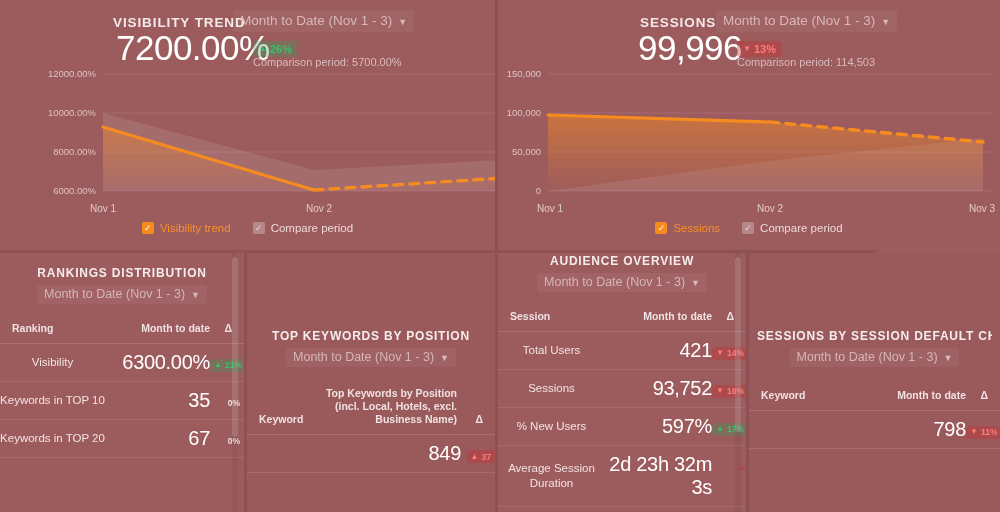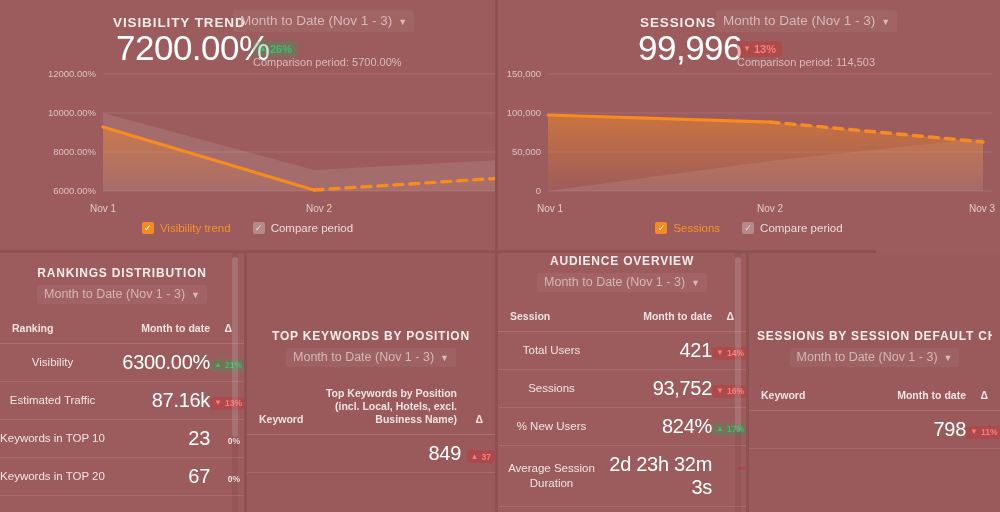--- a/index.html
+++ b/index.html
@@ -249,30 +249,22 @@
       <tbody>
         <tr>
           <td class="name">Visibility</td>
           <td class="val">6300.00%</td>
           <td class="delta"><span class="badge up">
                 <span class="arrow">▲</span>
                 <span>21%</span>
               </span></td>
         </tr>
         <tr>
-          <td class="name">Estimated Traffic</td>
-          <td class="val">87.16k</td>
-          <td class="delta"><span class="badge down">
-                <span class="arrow">▼</span>
-                <span>13%</span>
-              </span></td>
-        </tr>
-        <tr>
           <td class="name">Keywords in TOP 10</td>
-          <td class="val">23</td>
+          <td class="val">35</td>
           <td class="delta"><span class="badge flat">
                 <span>0%</span>
               </span></td>
         </tr>
         <tr>
           <td class="name">Keywords in TOP 20</td>
           <td class="val">67</td>
           <td class="delta"><span class="badge flat">
                 <span>0%</span>
               </span></td>
@@ -345,21 +337,21 @@
         <tr>
           <td class="name">Sessions</td>
           <td class="val">93,752</td>
           <td class="delta"><span class="badge down">
                 <span class="arrow">▼</span>
                 <span>16%</span>
               </span></td>
         </tr>
         <tr>
           <td class="name">% New Users</td>
-          <td class="val">824%</td>
+          <td class="val">597%</td>
           <td class="delta"><span class="badge up">
                 <span class="arrow">▲</span>
                 <span>17%</span>
               </span></td>
         </tr>
         <tr>
           <td class="name">Average Session Duration</td>
           <td class="val">2d 23h 32m 3s</td>
           <td class="delta" style="vertical-align:top;padding-top:10px;"><span class="badge down"></span></td>
         </tr>

